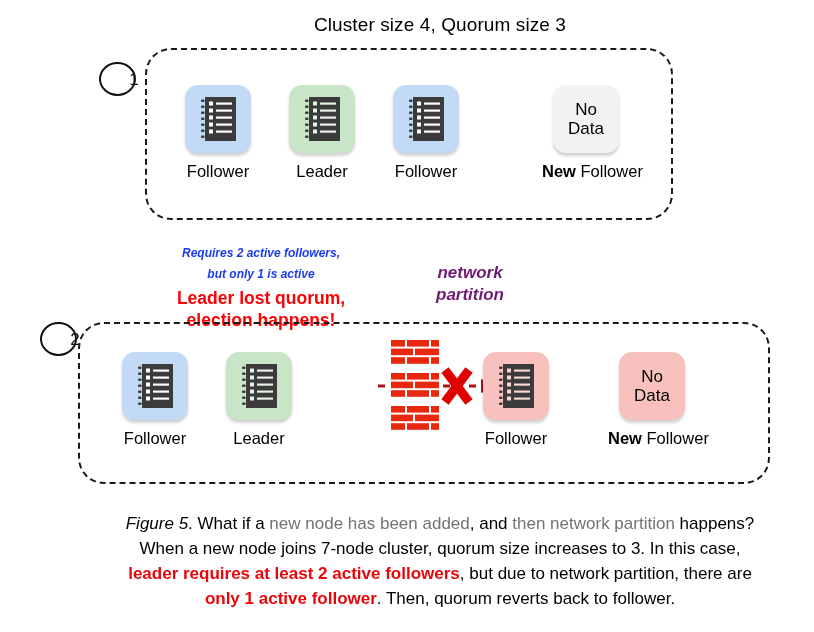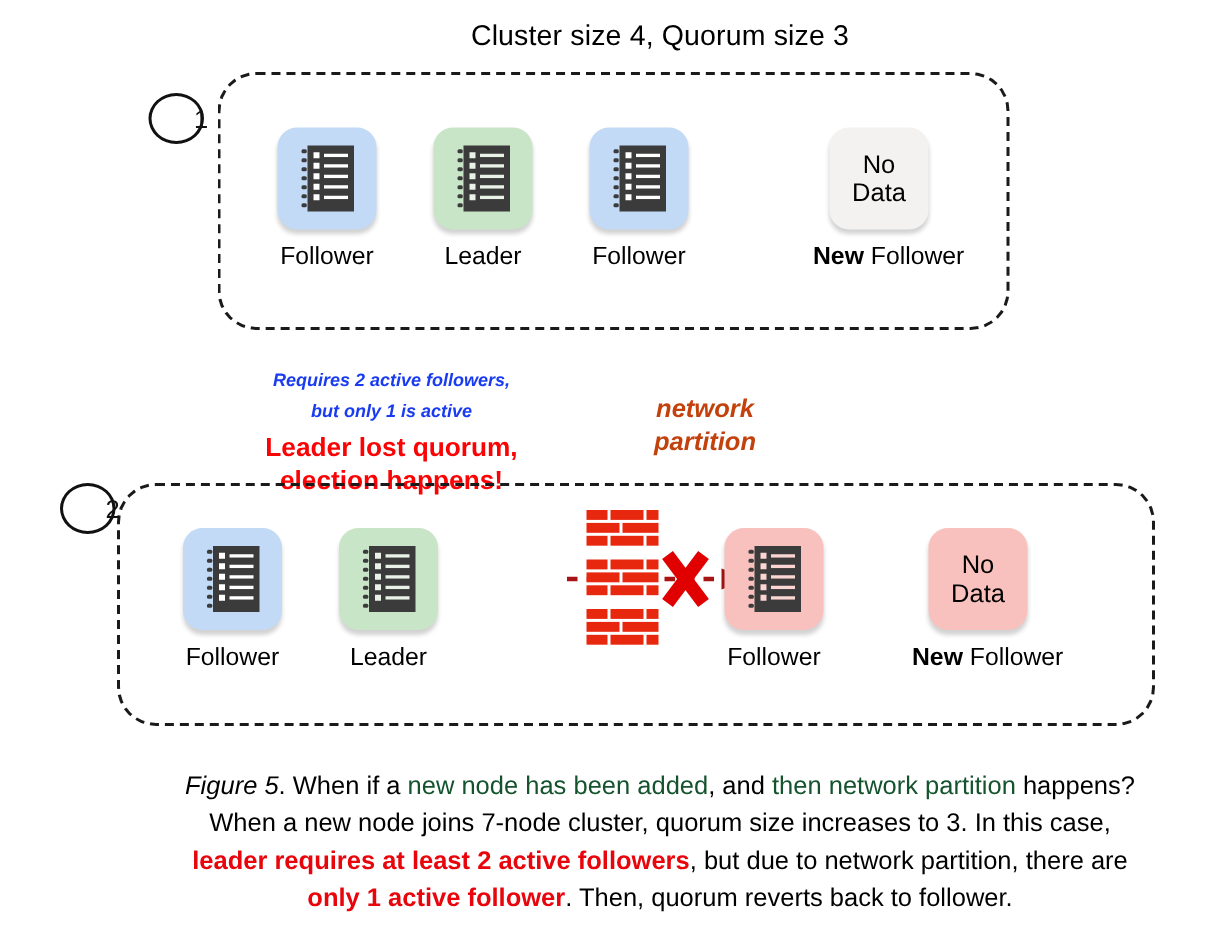--- a/index.html
+++ b/index.html
@@ -107,21 +107,21 @@
     text-align: center;
     color: #fb0205;
     font-weight: bold;
     font-size: 17.5px;
     line-height: 22px;
   }
   #ann-partition {
     left: 362px; top: 262px;
     width: 150px;
     text-align: center;
-    color: #c2410c;
+    color: #701a75;
     font-weight: bold;
     font-style: italic;
     font-size: 17px;
     line-height: 22px;
   }
 
   
   #partition-graphic {
     left: 340px; top: 336px;
     width: 130px; height: 100px;
@@ -130,21 +130,21 @@
   
   #caption {
     left: 22px; top: 511px;
     width: 770px;
     text-align: center;
     font-size: 17px;
     line-height: 25px;
     color: #000;
   }
   #caption .fig { font-style: italic; }
-  #caption .blue { color: #14532d; margin-top: 19px; }
+  #caption .blue { color: #737373; margin-top: 19px; }
   #caption .red  { color: #e8050b; font-weight: bold; }
 </style>
 </head>
 <body>
 
 <div class="abs" id="cluster-title">Cluster size 4, Quorum size 3</div>
 
 <div class="abs cluster-box" id="cluster-box-1"></div>
 
 <div class="abs step-circle" id="step-circle-1">1</div>
@@ -419,17 +419,17 @@
   <div class="tile tile-pink">
     <div class="nodata-text">
       <span>No</span><br>
       <span>Data</span>
     </div>
   </div>
   <div class="node-label"><b>New</b><span> Follower</span></div>
 </div>
 
 <div class="abs" id="caption">
-  <span class="fig">Figure 5</span><span>. When if a </span><span class="blue">new node has been added</span><span>, and </span><span class="blue">then network partition</span><span> happens?</span><br>
+  <span class="fig">Figure 5</span><span>. What if a </span><span class="blue">new node has been added</span><span>, and </span><span class="blue">then network partition</span><span> happens?</span><br>
   <span>When a new node joins 7-node cluster, quorum size increases to 3. In this case,</span><br>
   <span class="red">leader requires at least 2 active followers</span><span>, but due to network partition, there are</span><br>
   <span class="red">only 1 active follower</span><span>. Then, quorum reverts back to follower.</span>
 </div>
 
 </body></html>

